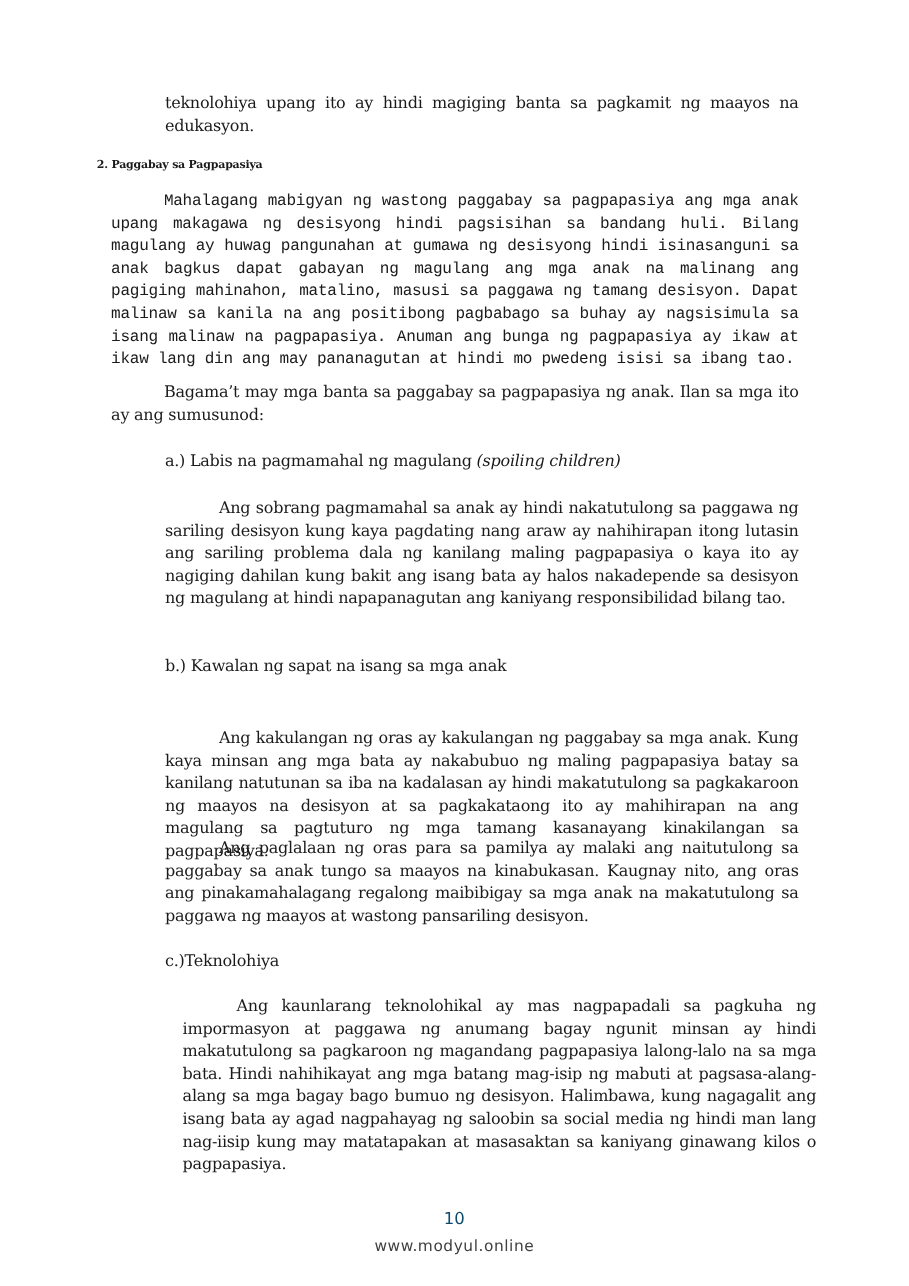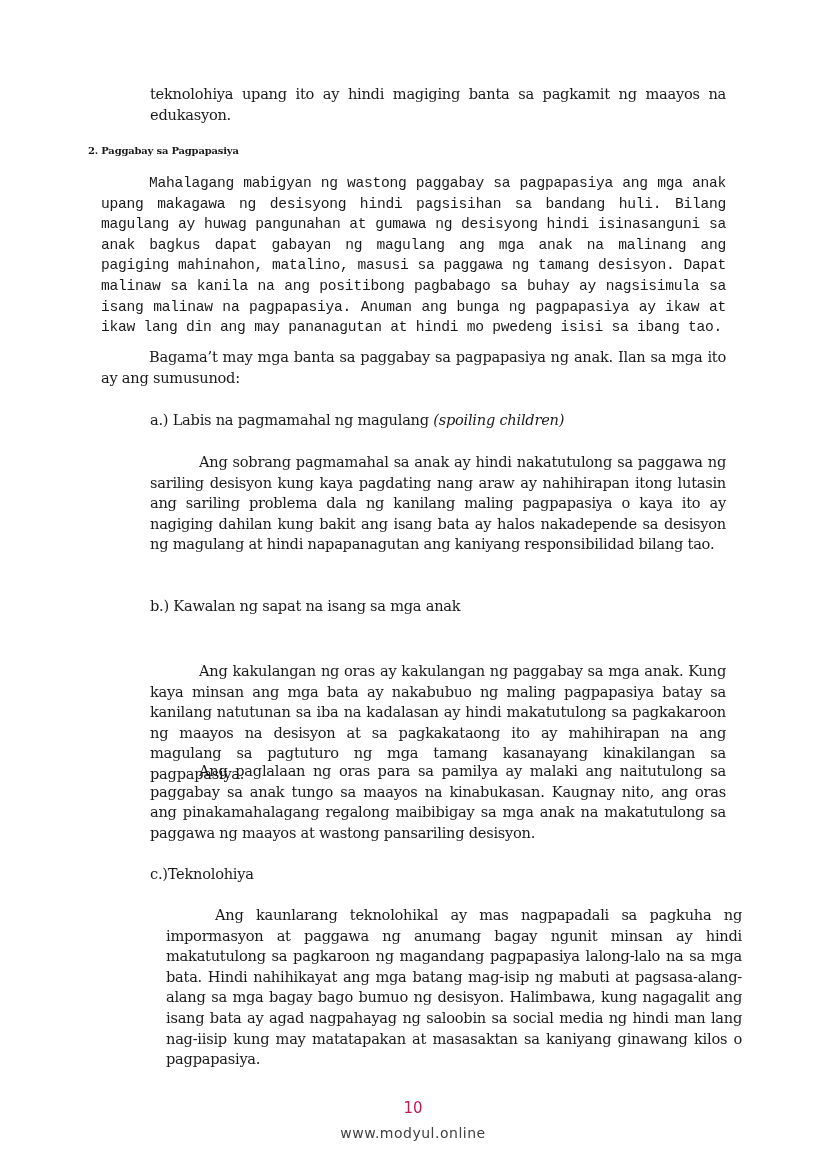--- a/index.html
+++ b/index.html
@@ -8,21 +8,21 @@
   .page { position: absolute; left: 0; top: 0; width: 826px; height: 1169px; }
   .p { position: absolute; text-align: justify; text-align-last: left;
        font-size: 14.6px; line-height: 20.6px; letter-spacing: -0.25px; }
   .p .first { display: inline-block; width: 48px; }
   .p .first.wide { width: 49px; }
   .heading { position: absolute; left: 88px; top: 141px; font-weight: bold;
              font-size: 10px; line-height: 20px; letter-spacing: -0.2px; }
   .item { position: absolute; left: 150px; font-size: 14.6px; line-height: 20px; letter-spacing: -0.25px; }
   .item i { font-style: italic; margin-top: 41px; }
   .footer-num { position: absolute; left: 0; width: 826px; top: 1099px; text-align: center;
-                font-family: "DejaVu Sans", sans-serif; font-size: 15px; color: #be185d; }
+                font-family: "DejaVu Sans", sans-serif; font-size: 15px; color: #0c4a6e; }
   .footer-url { position: absolute; left: 0; width: 826px; top: 1125px; text-align: center;
                 font-family: "DejaVu Sans", sans-serif; font-size: 14px; color: #404040; letter-spacing: 0.5px; }
 </style>
 </head>
 <body>
 
 <div class="page">
 
   <div class="p" style="left:150px; top:84px; width:576px;">
     <span>teknolohiya upang ito ay hindi magiging banta sa pagkamit ng maayos na edukasyon.</span>

